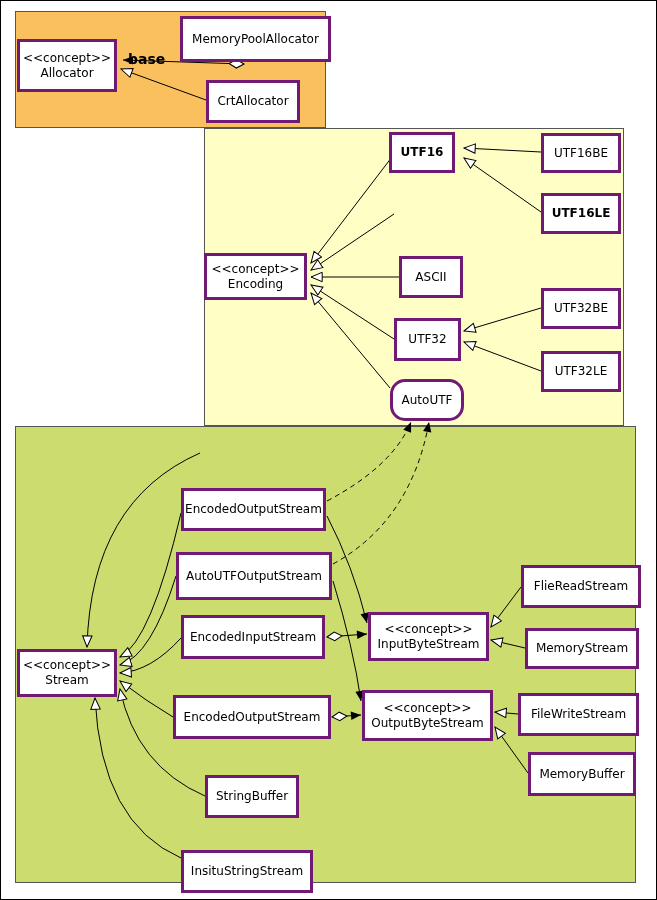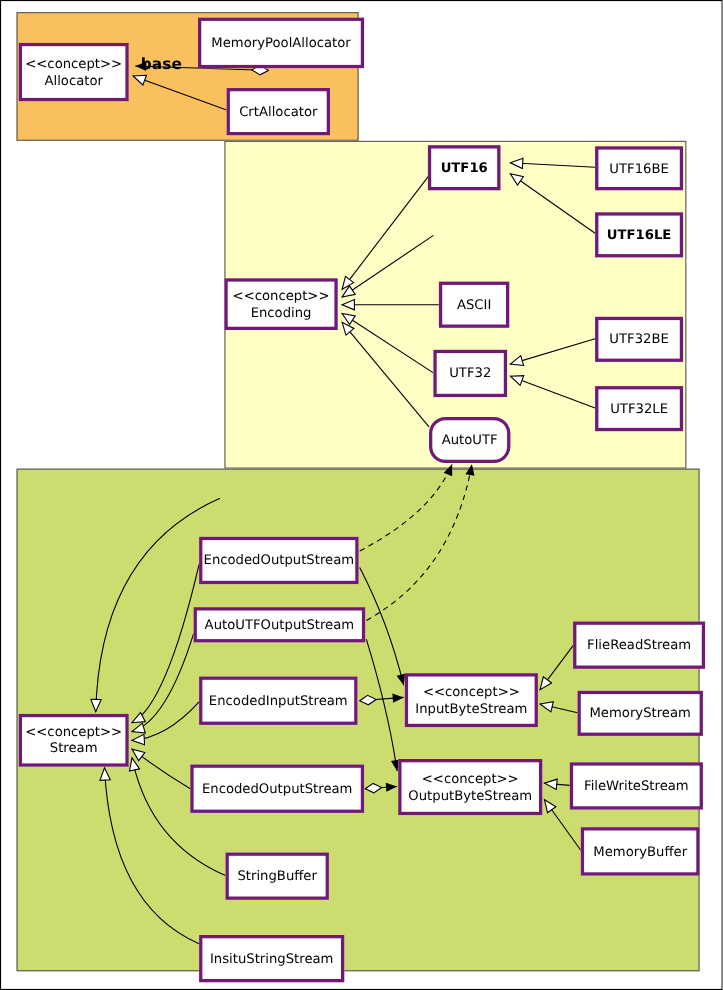--- a/index.html
+++ b/index.html
@@ -109,21 +109,21 @@
       <div class="node" style="left: 540px; top: 350px; width: 80px; height: 41px;">
         <span>UTF32LE</span>
       </div>
       <div class="node" style="left: 16px; top: 648px; width: 100px; height: 48px;">
         <span>&lt;&lt;concept&gt;&gt;</span>
         <span>Stream</span>
       </div>
       <div class="node" style="left: 180px; top: 487px; width: 145px; height: 43px;">
         <span>EncodedOutputStream</span>
       </div>
-      <div class="node" style="left: 175px; top: 551px; width: 156px; height: 32px;">
+      <div class="node" style="left: 175px; top: 551px; width: 156px; height: 48px;">
         <span>AutoUTFOutputStream</span>
       </div>
       <div class="node" style="left: 180px; top: 614px; width: 144px; height: 44px;">
         <span>EncodedInputStream</span>
       </div>
       <div class="node" style="left: 172px; top: 694px; width: 158px; height: 44px;">
         <span>EncodedOutputStream</span>
       </div>
       <div class="node" style="left: 367px; top: 611px; width: 121px; height: 49px;">
         <span>&lt;&lt;concept&gt;&gt;</span>

